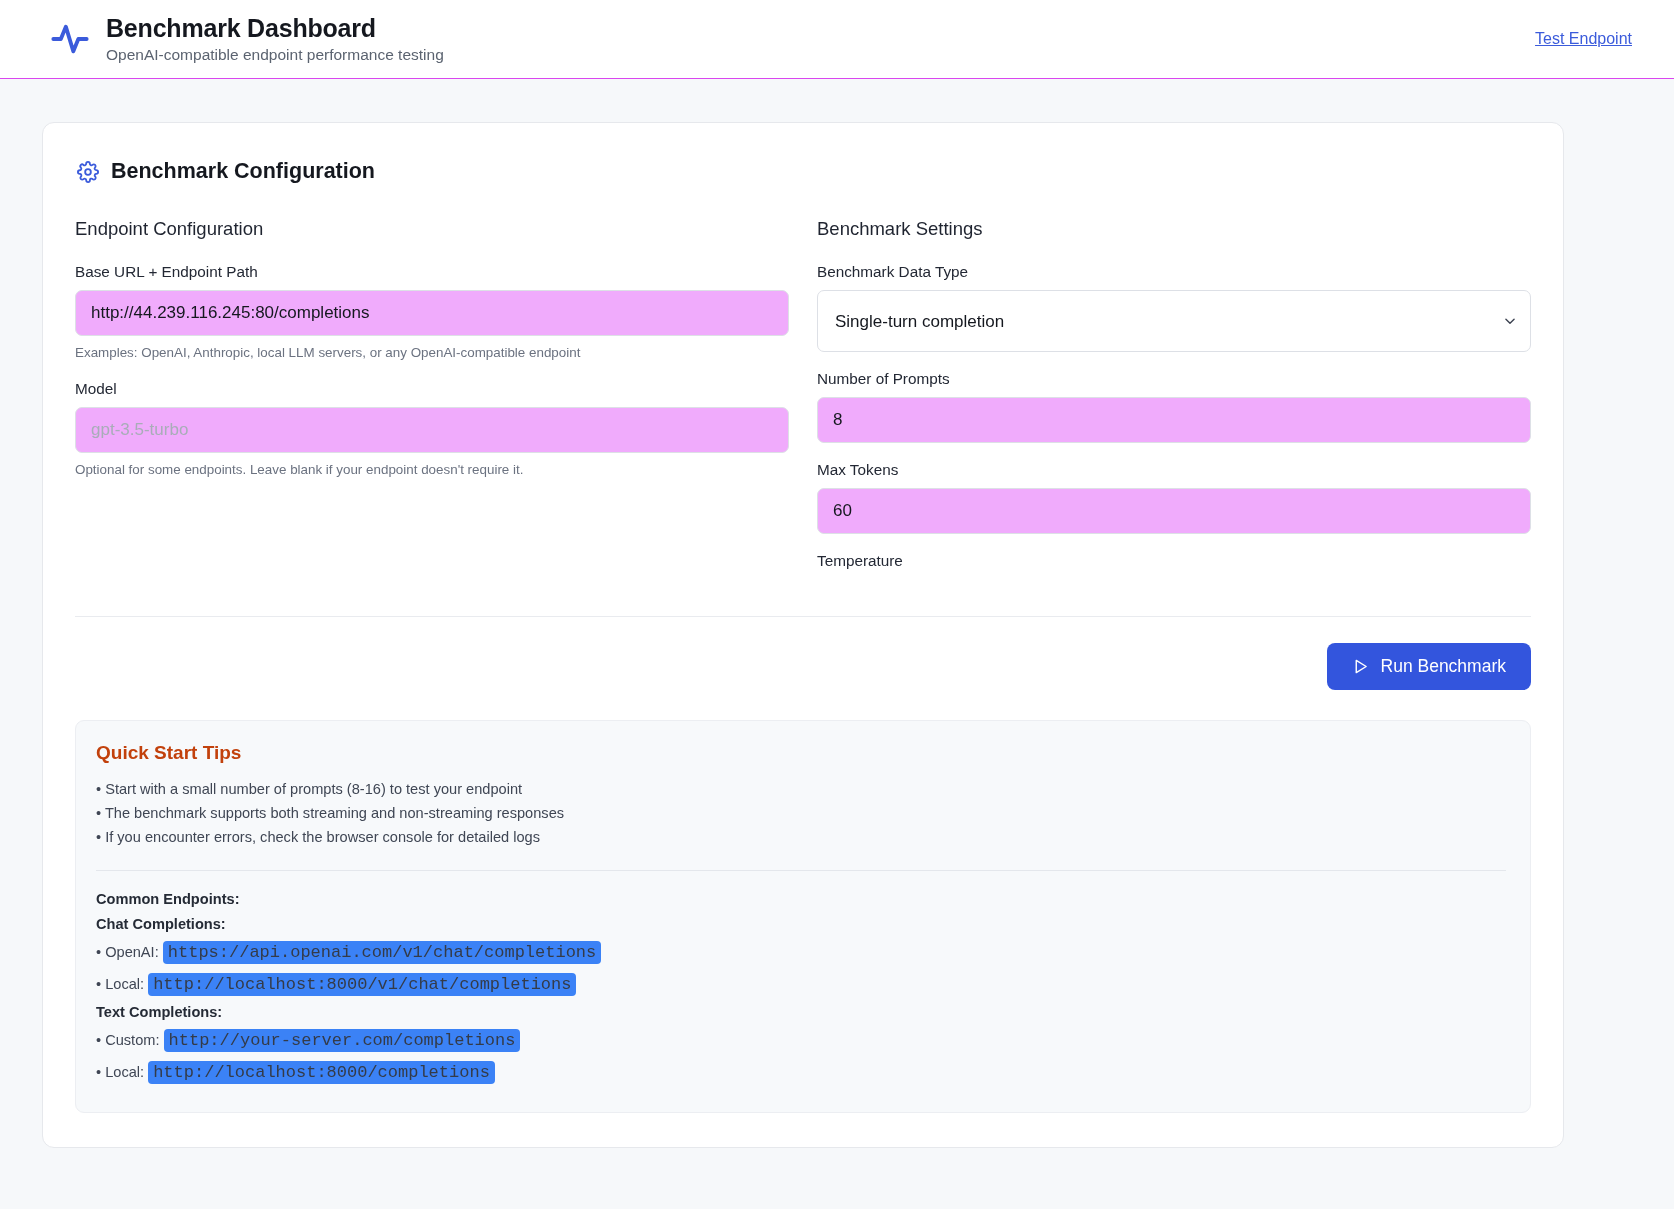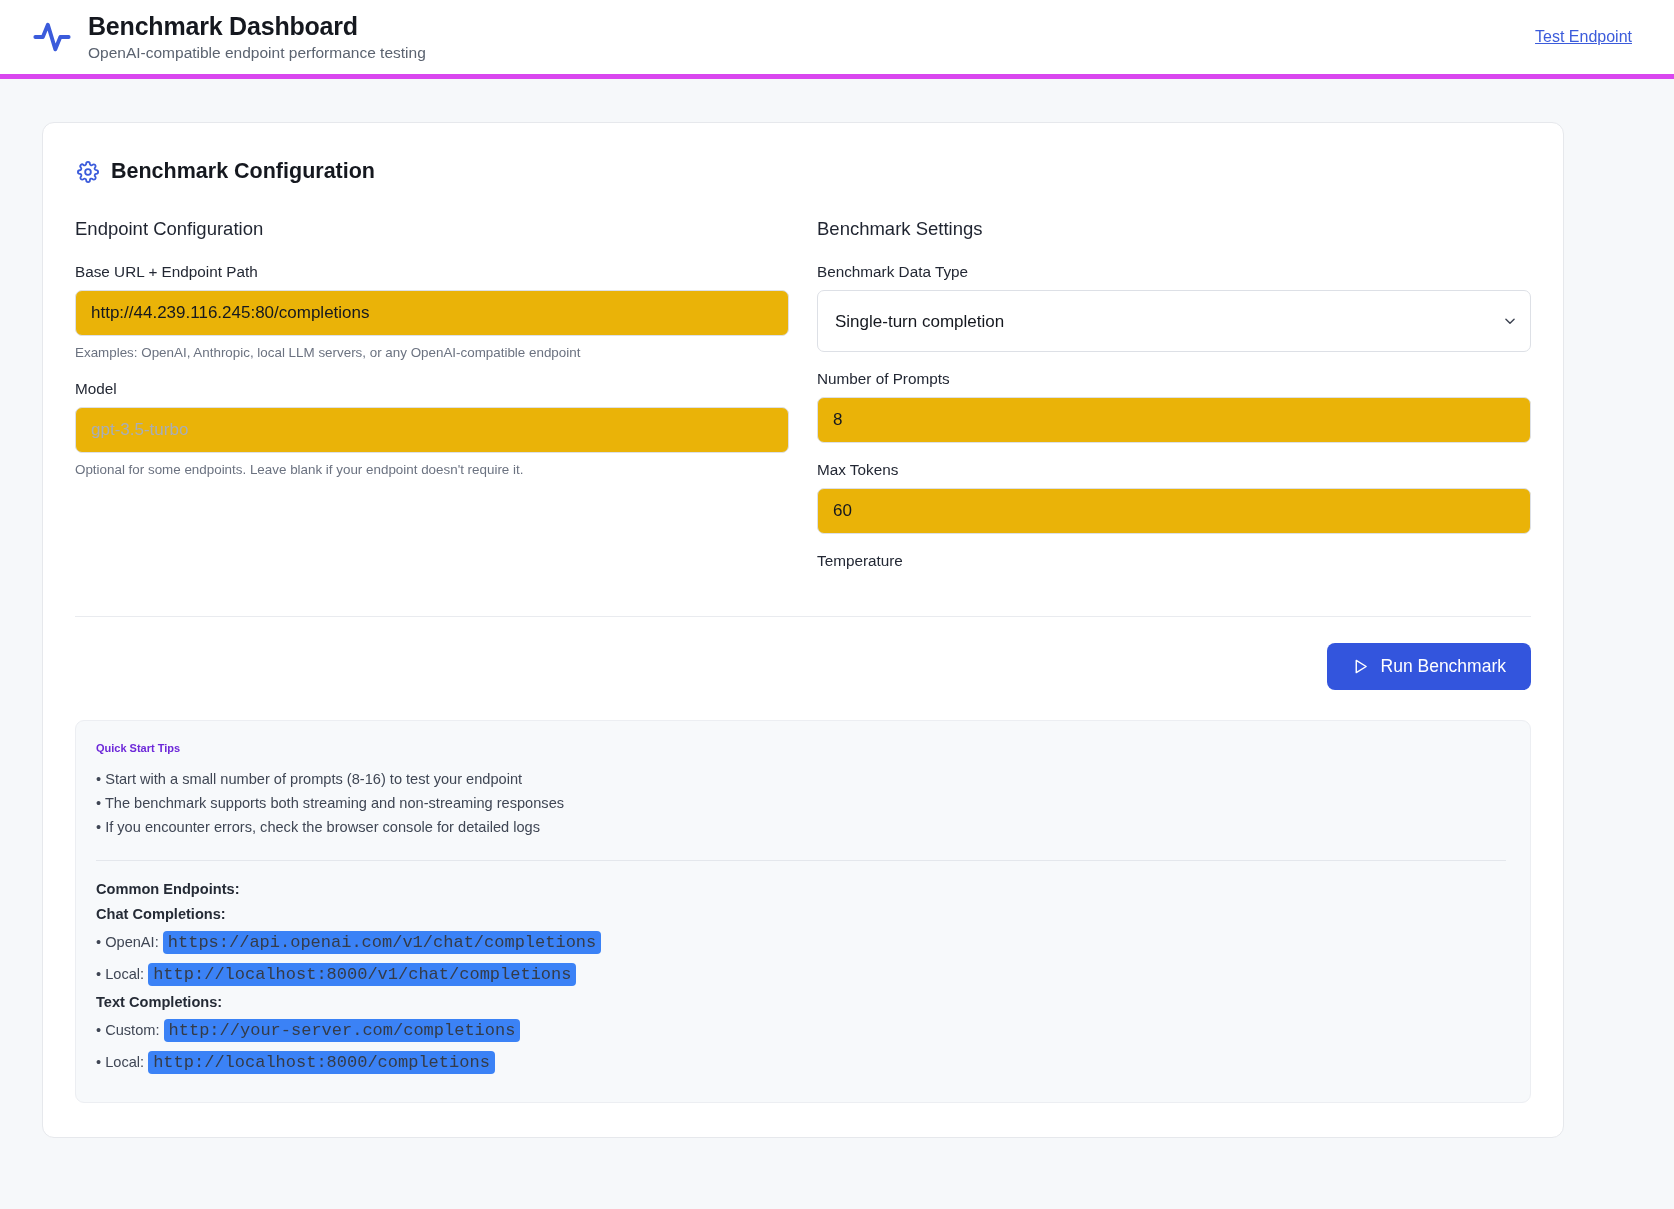--- a/index.html
+++ b/index.html
@@ -10,24 +10,24 @@
     background: #f6f8fa;
     font-family: "Liberation Sans", sans-serif;
     color: #1f2430;
     overflow: hidden;
   }
 
   
   .topbar {
     height: 79px;
     background: #ffffff;
-    border-bottom: 5px solid #d946ef;
+    border-bottom: 1px solid #d946ef;
     display: flex;
     align-items: center;
-    padding: 0 42px 0 32px;
+    padding: 0 42px 0 50px;
     position: relative;
   }
   .brand { display: flex; align-items: center; gap: 16px; }
   .brand-icon { width: 40px; height: 40px; display: block; flex: none; }
   .brand-text { display: flex; flex-direction: column; gap: 3px; }
   .app-title {
     font-size: 25px;
     font-weight: bold;
     letter-spacing: -0.2px;
     color: #15181f;
@@ -83,21 +83,21 @@
     display: block;
     font-size: 15.3px;
     color: #232834;
     margin-bottom: 9px;
   }
   .input {
     width: 100%;
     height: 46px;
     border: 1px solid #dde0e6;
     border-radius: 7px;
-    background: #eab308;
+    background: #f0abfc;
     padding: 0 15px;
     font-size: 17px;
     font-family: "Liberation Sans", sans-serif;
     color: #15181f;
     outline: none;
   }
   .input::placeholder { color: #a8adb8; }
   .helper {
     font-size: 13.4px;
     color: #6b7280;
@@ -158,23 +158,23 @@
 
   
   .tips {
     margin-top: 30px;
     background: #f7f9fb;
     border: 1px solid #eceef2;
     border-radius: 9px;
     padding: 21px 24px 24px 20px;
   }
   .tips-title {
-    font-size: 11px;
+    font-size: 19px;
     font-weight: bold;
-    color: #6d28d9;
+    color: #c2410c;
     margin: 0 0 14px 0;
   }
   .tip-line {
     font-size: 14.6px;
     color: #3f4654;
     line-height: 1.64;
   }
   .tips-divider {
     border: 0;
     border-top: 1px solid #e4e7ec;

